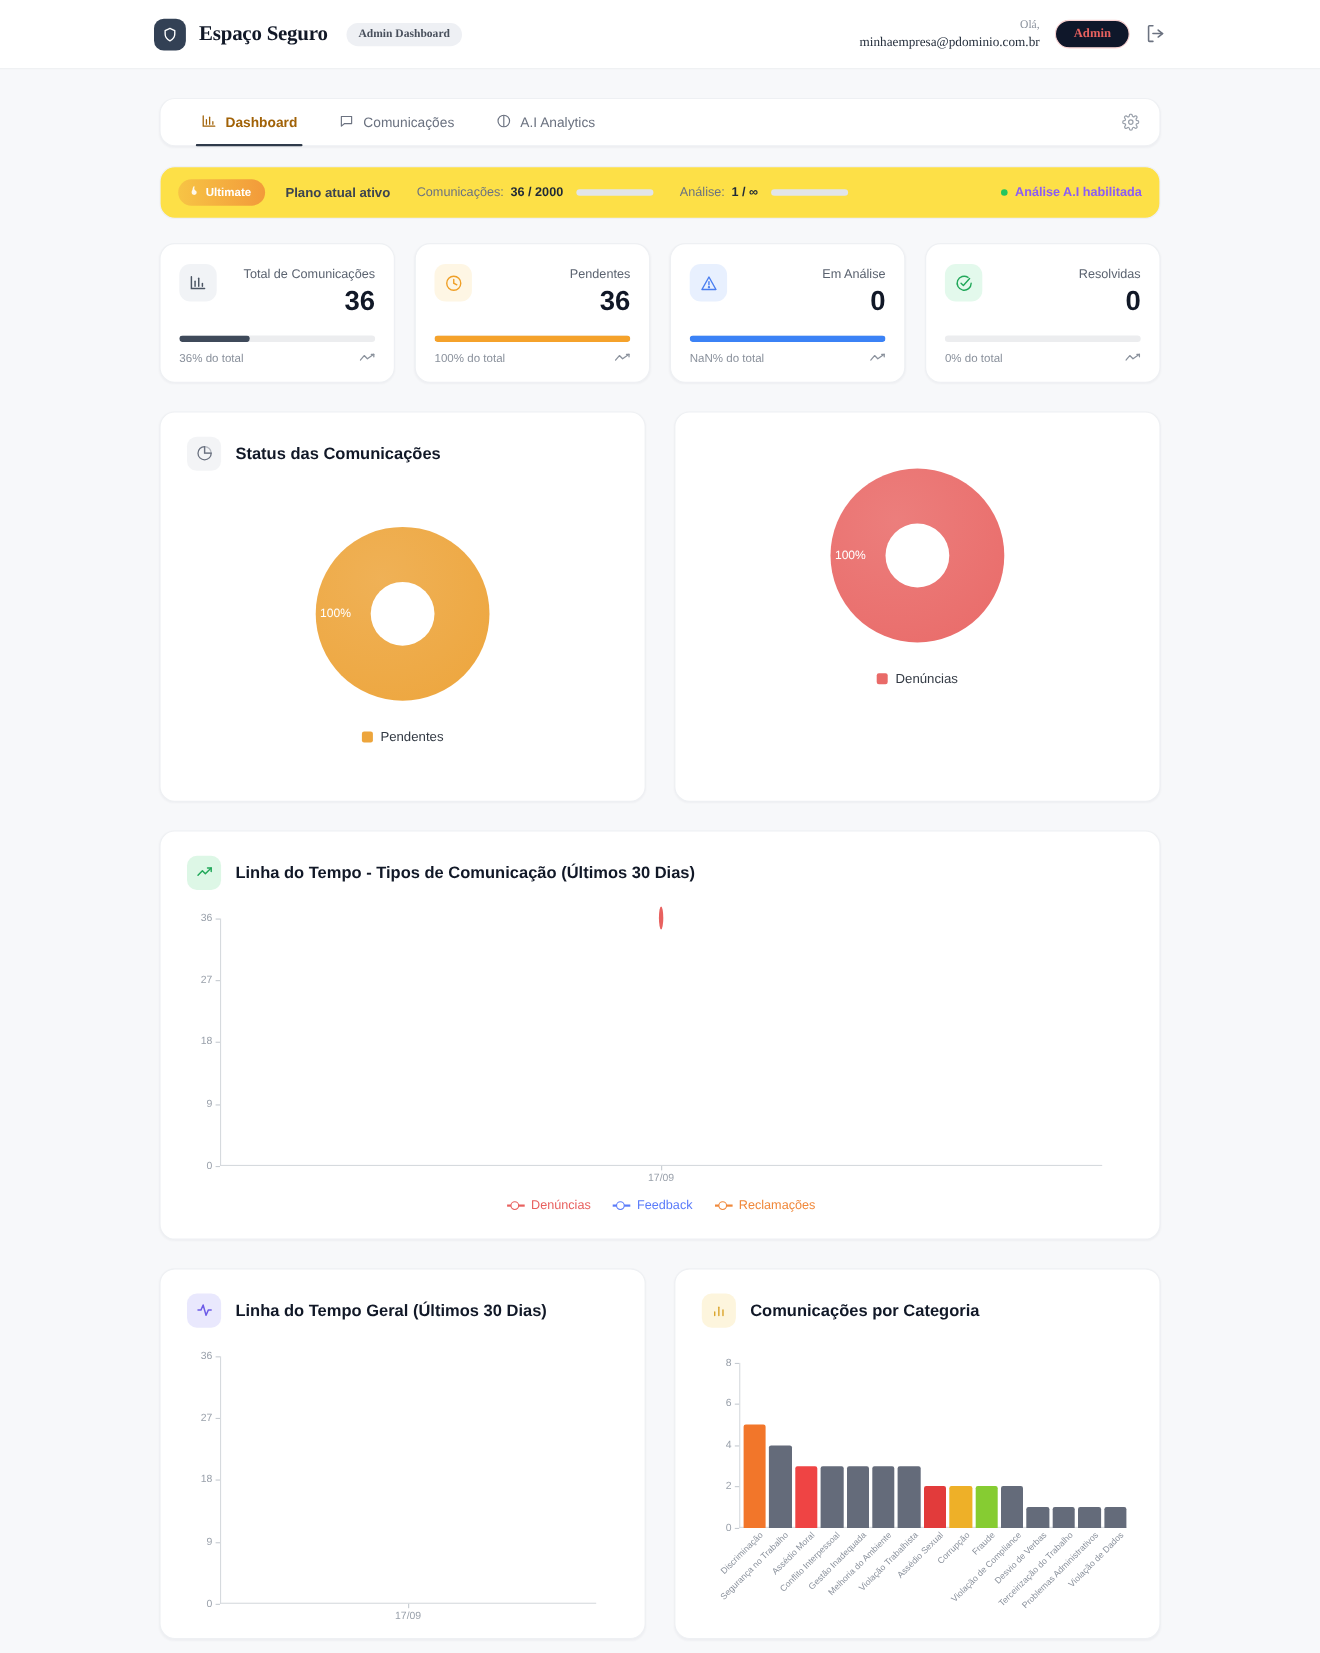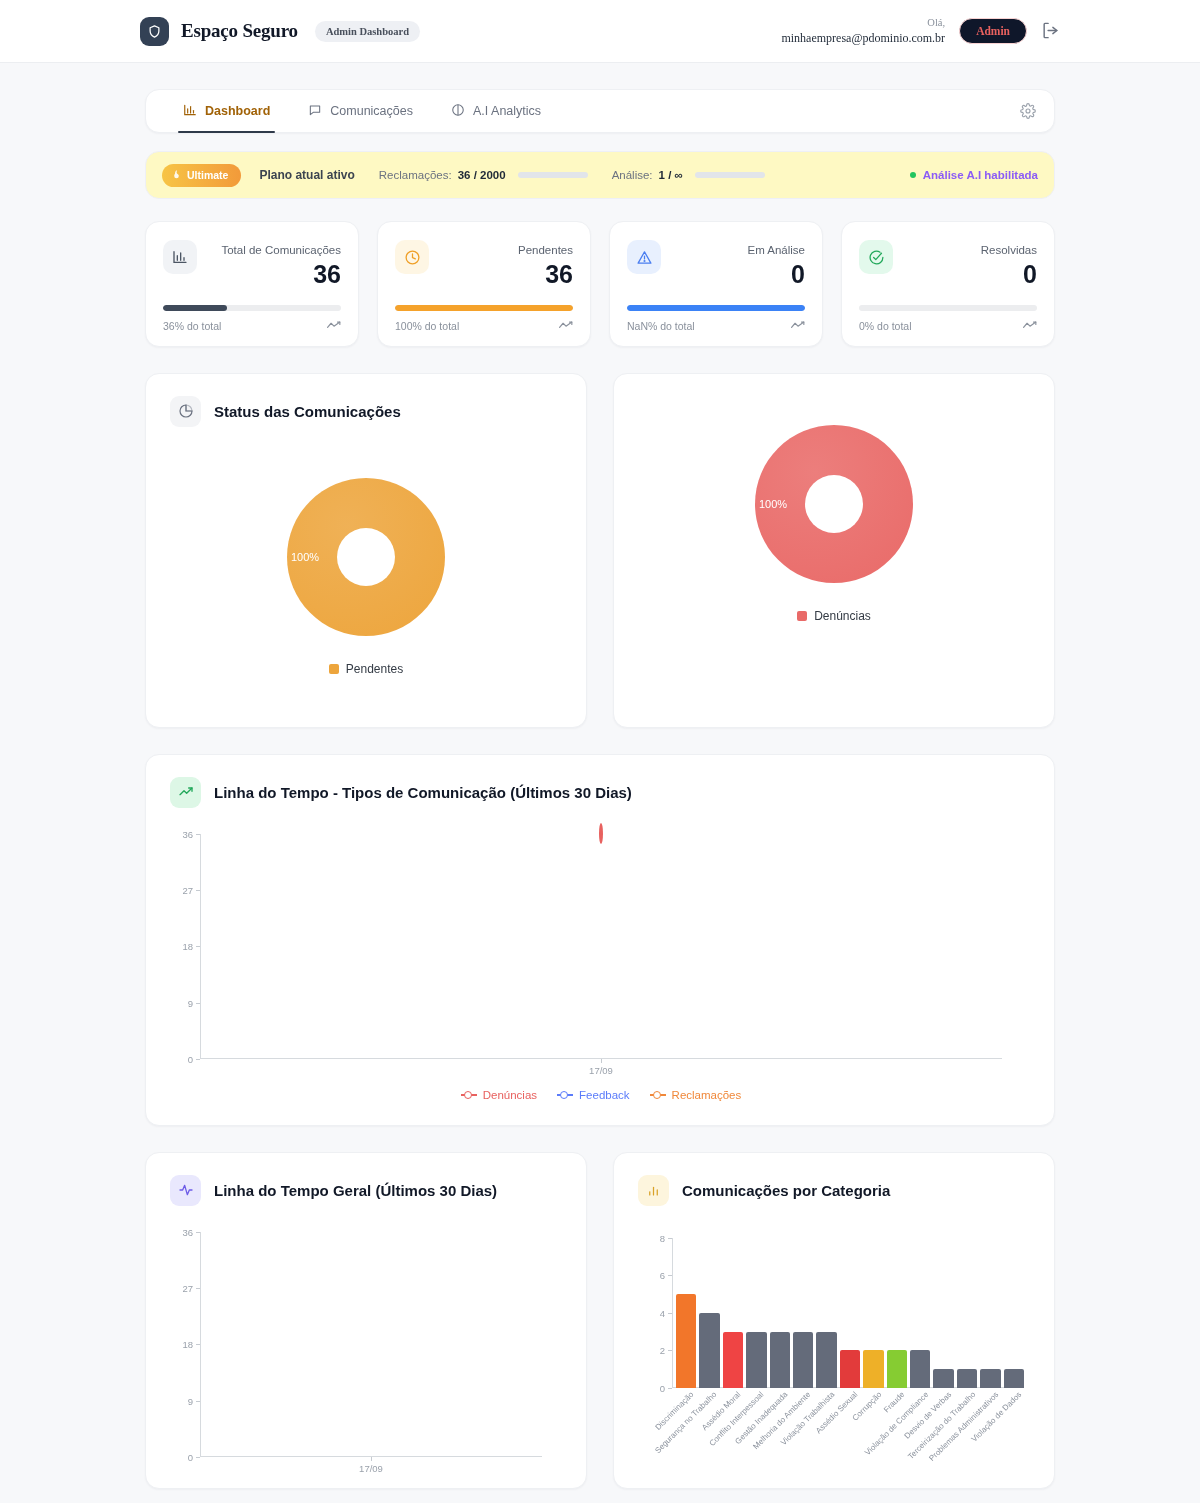--- a/index.html
+++ b/index.html
@@ -93,21 +93,21 @@
   .gear { color: #9aa1ab; cursor: pointer; display:flex; }
 
   
   .planbar {
     margin-top: 18px;
     height: 48px;
     display: flex;
     align-items: center;
     padding: 0 16px;
     gap: 14px;
-    background: #fef9c3;
+    background: #fde047;
     border: 1px solid #eef0f6;
     border-radius: 14px;
   }
   .ultimate-pill {
     background: linear-gradient(90deg,#f7c445,#f29a3a);
     color: #ffffff;
     font-size: 10.5px;
     font-weight: bold;
     padding: 5px 13px 5px 9px;
     border-radius: 20px;
@@ -285,21 +285,21 @@
     <span class="ultimate-pill">
       <span>
         <svg width="11" height="11" viewBox="0 0 24 24" fill="#ffffff" opacity="0.9">
             <path d="M12 2c2 4-1 5 1 8 1.5 2.2 4 2 4 5a5 5 0 0 1-10 0c0-3 2-4 2-7 0-2 1.5-4 3-6z"></path>
           </svg>
       </span>
       <span>Ultimate</span>
     </span>
     <span class="plan-label">Plano atual ativo</span>
     <span class="plan-metric">
-      <span>Reclamações:</span>
+      <span>Comunicações:</span>
       <b>36 / 2000</b>
       <span class="mini-track">
         <span class="mini-fill" id="comms-fill" style="width: 1.8%; background: rgb(154, 161, 171);"></span>
       </span>
     </span>
     <span class="plan-metric">
       <span>Análise:</span>
       <b>1 / ∞</b>
       <span class="mini-track">
         <span class="mini-fill" id="users-fill" style="width: 100%; background: rgb(62, 196, 109);"></span>

